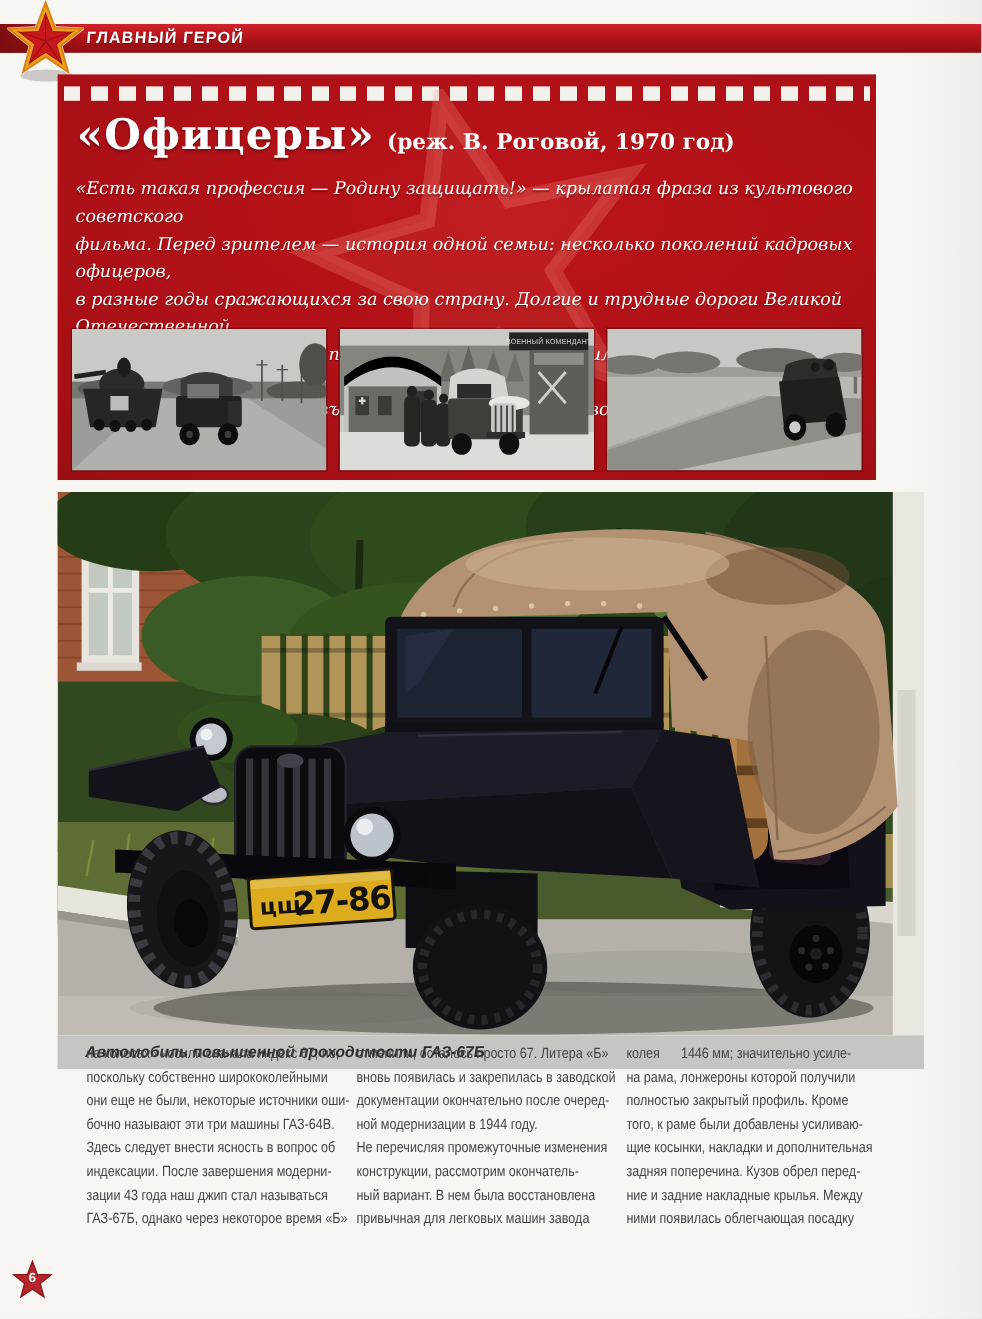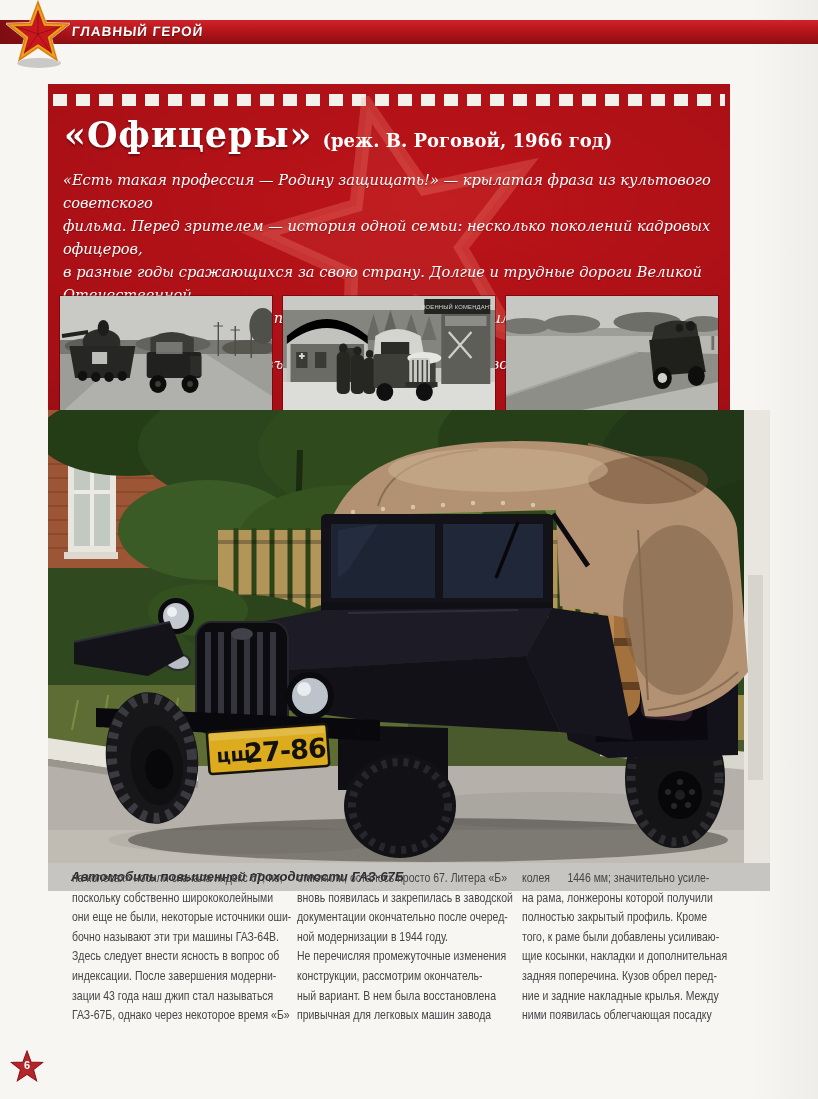--- a/index.html
+++ b/index.html
@@ -10,21 +10,21 @@
   .ribbon{position:absolute;top:20px;left:0;width:818px;height:24px;
           background:linear-gradient(180deg,#d0232a,#b4151b 45%,#8c0e12);}
   .ribbon::before{content:"";position:absolute;left:0;top:0;bottom:0;width:70px;
           background:linear-gradient(90deg,#7c0d11,rgba(124,13,17,0));}
   .ribbon-label{position:absolute;left:72px;top:4px;color:#fff;font-weight:bold;
           font-size:13.5px;letter-spacing:1px;transform:skewX(-5deg);
           text-shadow:0 1px 1px rgba(0,0,0,.4);white-space:nowrap;}
   .badge{position:absolute;top:0;left:6px;width:64px;height:70px;}
   .badge svg{display:block;width:100%;height:100%;}
   
-  .feature{position:absolute;top:84px;left:48px;width:682px;height:338px;overflow:hidden;
+  .feature{position:absolute;top:62px;left:48px;width:682px;height:338px;overflow:hidden;
           background:radial-gradient(130% 120% at 55% 35%,#bc1419 0%,#a60f15 55%,#830c10 100%);}
   .perf{position:absolute;top:10px;left:5px;right:5px;height:12px;
           background:repeating-linear-gradient(90deg,#f3f1ec 0 14px,transparent 14px 23px);}
   .watermark{position:absolute;left:190px;top:8px;width:330px;height:312px;
           transform:rotate(-14deg);}
   .title-row{position:absolute;top:30px;left:16px;right:12px;display:flex;
           align-items:baseline;gap:10px;color:#fff;}
   .title-row h1{margin:0;font-family:"DejaVu Serif",serif;font-size:35px;font-weight:700;
           letter-spacing:1px;text-shadow:0 2px 2px rgba(0,0,0,.35);white-space:nowrap;}
   .subtitle{font-family:"DejaVu Serif",serif;font-size:18px;font-weight:700;white-space:nowrap;}
@@ -72,21 +72,21 @@
     </svg>
   </div>
 
   <section class="feature">
     <div class="perf"></div>
     <svg class="watermark" viewBox="0 0 64 70">
       <path d="M32,2 L39.9,23.2 L62.4,24.1 L44.7,38.1 L50.8,59.9 L32,47.4 L13.2,59.9 L19.3,38.1 L1.6,24.1 L24.1,23.2 Z" fill="rgba(255,150,130,.08)" stroke="rgba(255,150,130,.25)" stroke-width="3"></path>
     </svg>
     <div class="title-row">
       <h1>«Офицеры»</h1>
-      <span class="subtitle">(реж. В. Роговой, 1966 год)</span>
+      <span class="subtitle">(реж. В. Роговой, 1970 год)</span>
     </div>
     <p class="lead">«Есть такая профессия — Родину защищать!» — крылатая фраза из культового советского
 фильма. Перед зрителем — история одной семьи: несколько поколений кадровых офицеров,
 в разные годы сражающихся за свою страну. Долгие и трудные дороги Великой Отечественной
 вместе с героями фильма преодолел верный автомобиль ГАЗ-67Б. На нем же, незаменимом
 «газике», герои картины въезжают и в мирное послевоенное время.</p>
 
     <div class="stills">
 
       <div class="still">

